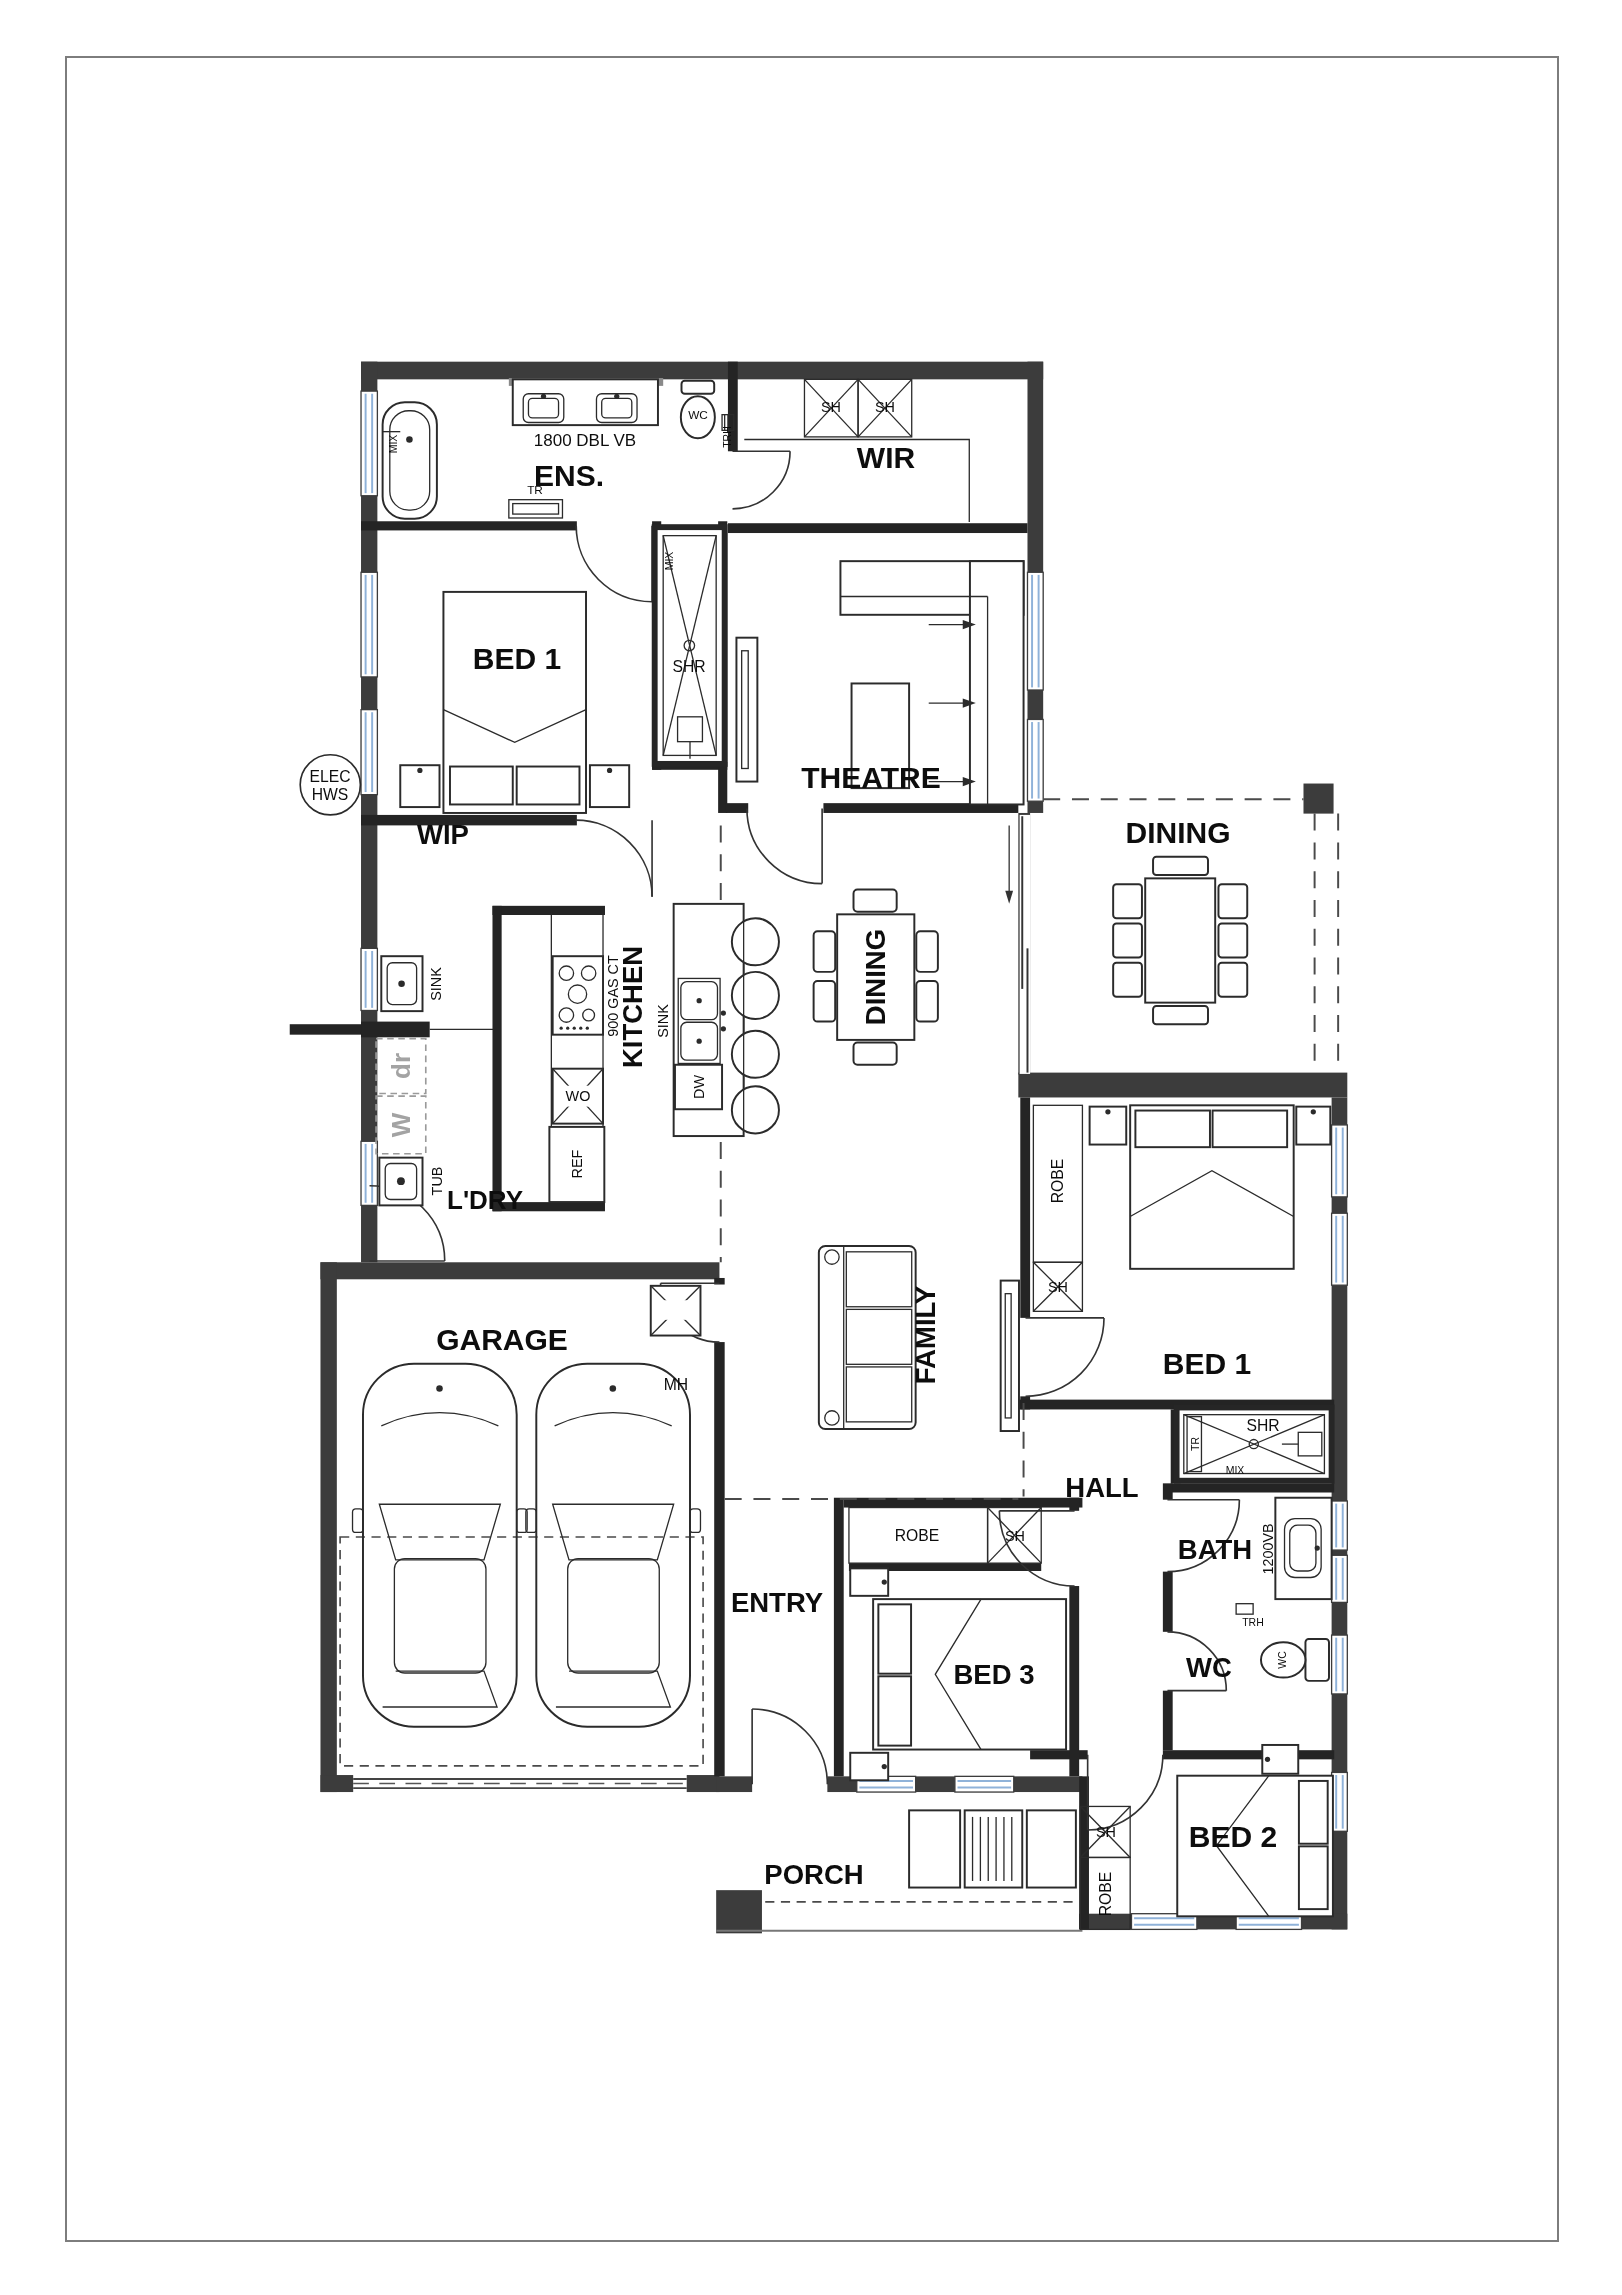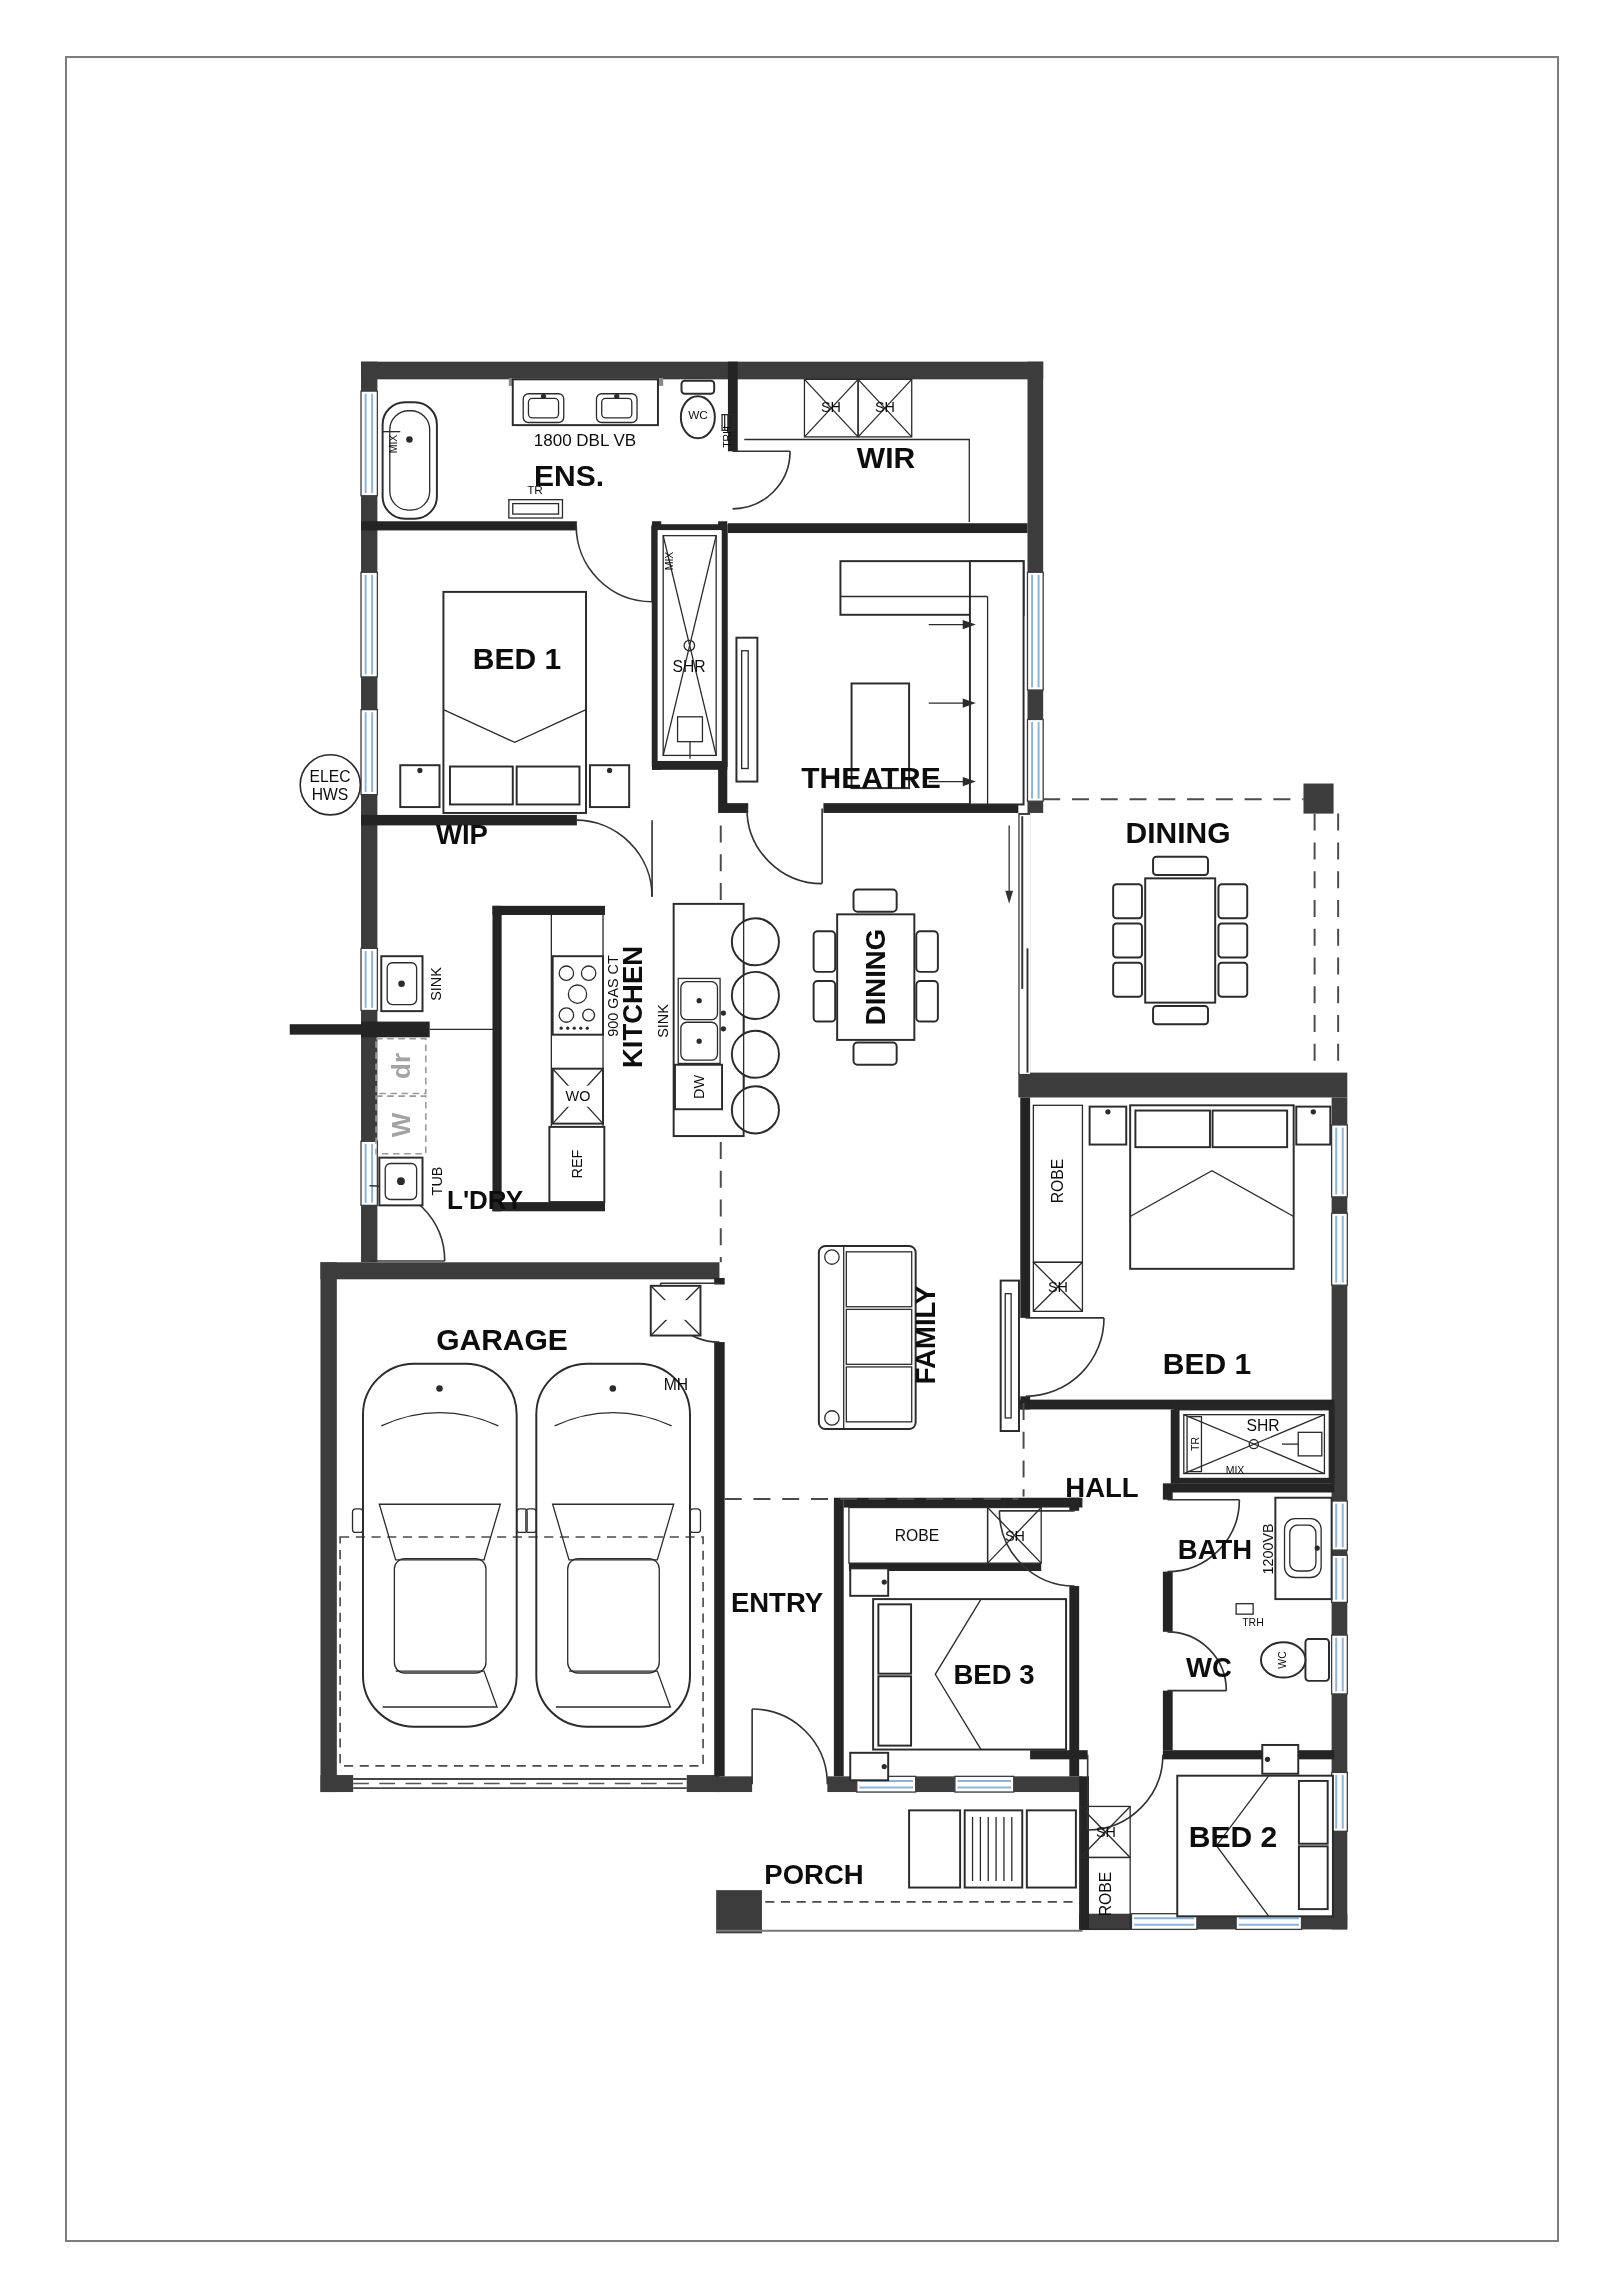--- a/index.html
+++ b/index.html
@@ -551,21 +551,21 @@
     <div class="lbl s18" style="left:698px;top:416px">WC</div>
     <div class="lbl s16 r" style="left:727px;top:437px">TRH</div>
     <div class="lbl s18" style="left:535px;top:491px">TR</div>
     <div class="lbl s16 r" style="left:393px;top:444px">MIX</div>
     <div class="lbl s46" style="left:517px;top:659px">BED 1</div>
     <div class="lbl s16 r" style="left:669px;top:561px">MIX</div>
     <div class="lbl s24" style="left:689px;top:667px">SHR</div>
     <div class="lbl s46" style="left:871px;top:778px">THEATRE</div>
     <div class="lbl s24" style="left:330px;top:777px">ELEC</div>
     <div class="lbl s24" style="left:330px;top:795px">HWS</div>
-    <div class="lbl s42" style="left:462px;top:835px">WIP</div>
+    <div class="lbl s42" style="left:443px;top:835px">WIP</div>
     <div class="lbl s22 r" style="left:436px;top:984px">SINK</div>
     <div class="lbl s40 r mut" style="left:401px;top:1066px">dr</div>
     <div class="lbl s40 r mut" style="left:401px;top:1125px">W</div>
     <div class="lbl s22 r" style="left:437px;top:1181px">TUB</div>
     <div class="lbl s40" style="left:485px;top:1200px">L'DRY</div>
     <div class="lbl s42 r" style="left:633px;top:1007px">KITCHEN</div>
     <div class="lbl s22 r" style="left:613px;top:996px">900 GAS CT</div>
     <div class="lbl s22" style="left:578px;top:1096px">WO</div>
     <div class="lbl s22 r" style="left:577px;top:1164px">REF</div>
     <div class="lbl s22 r" style="left:663px;top:1021px">SINK</div>

